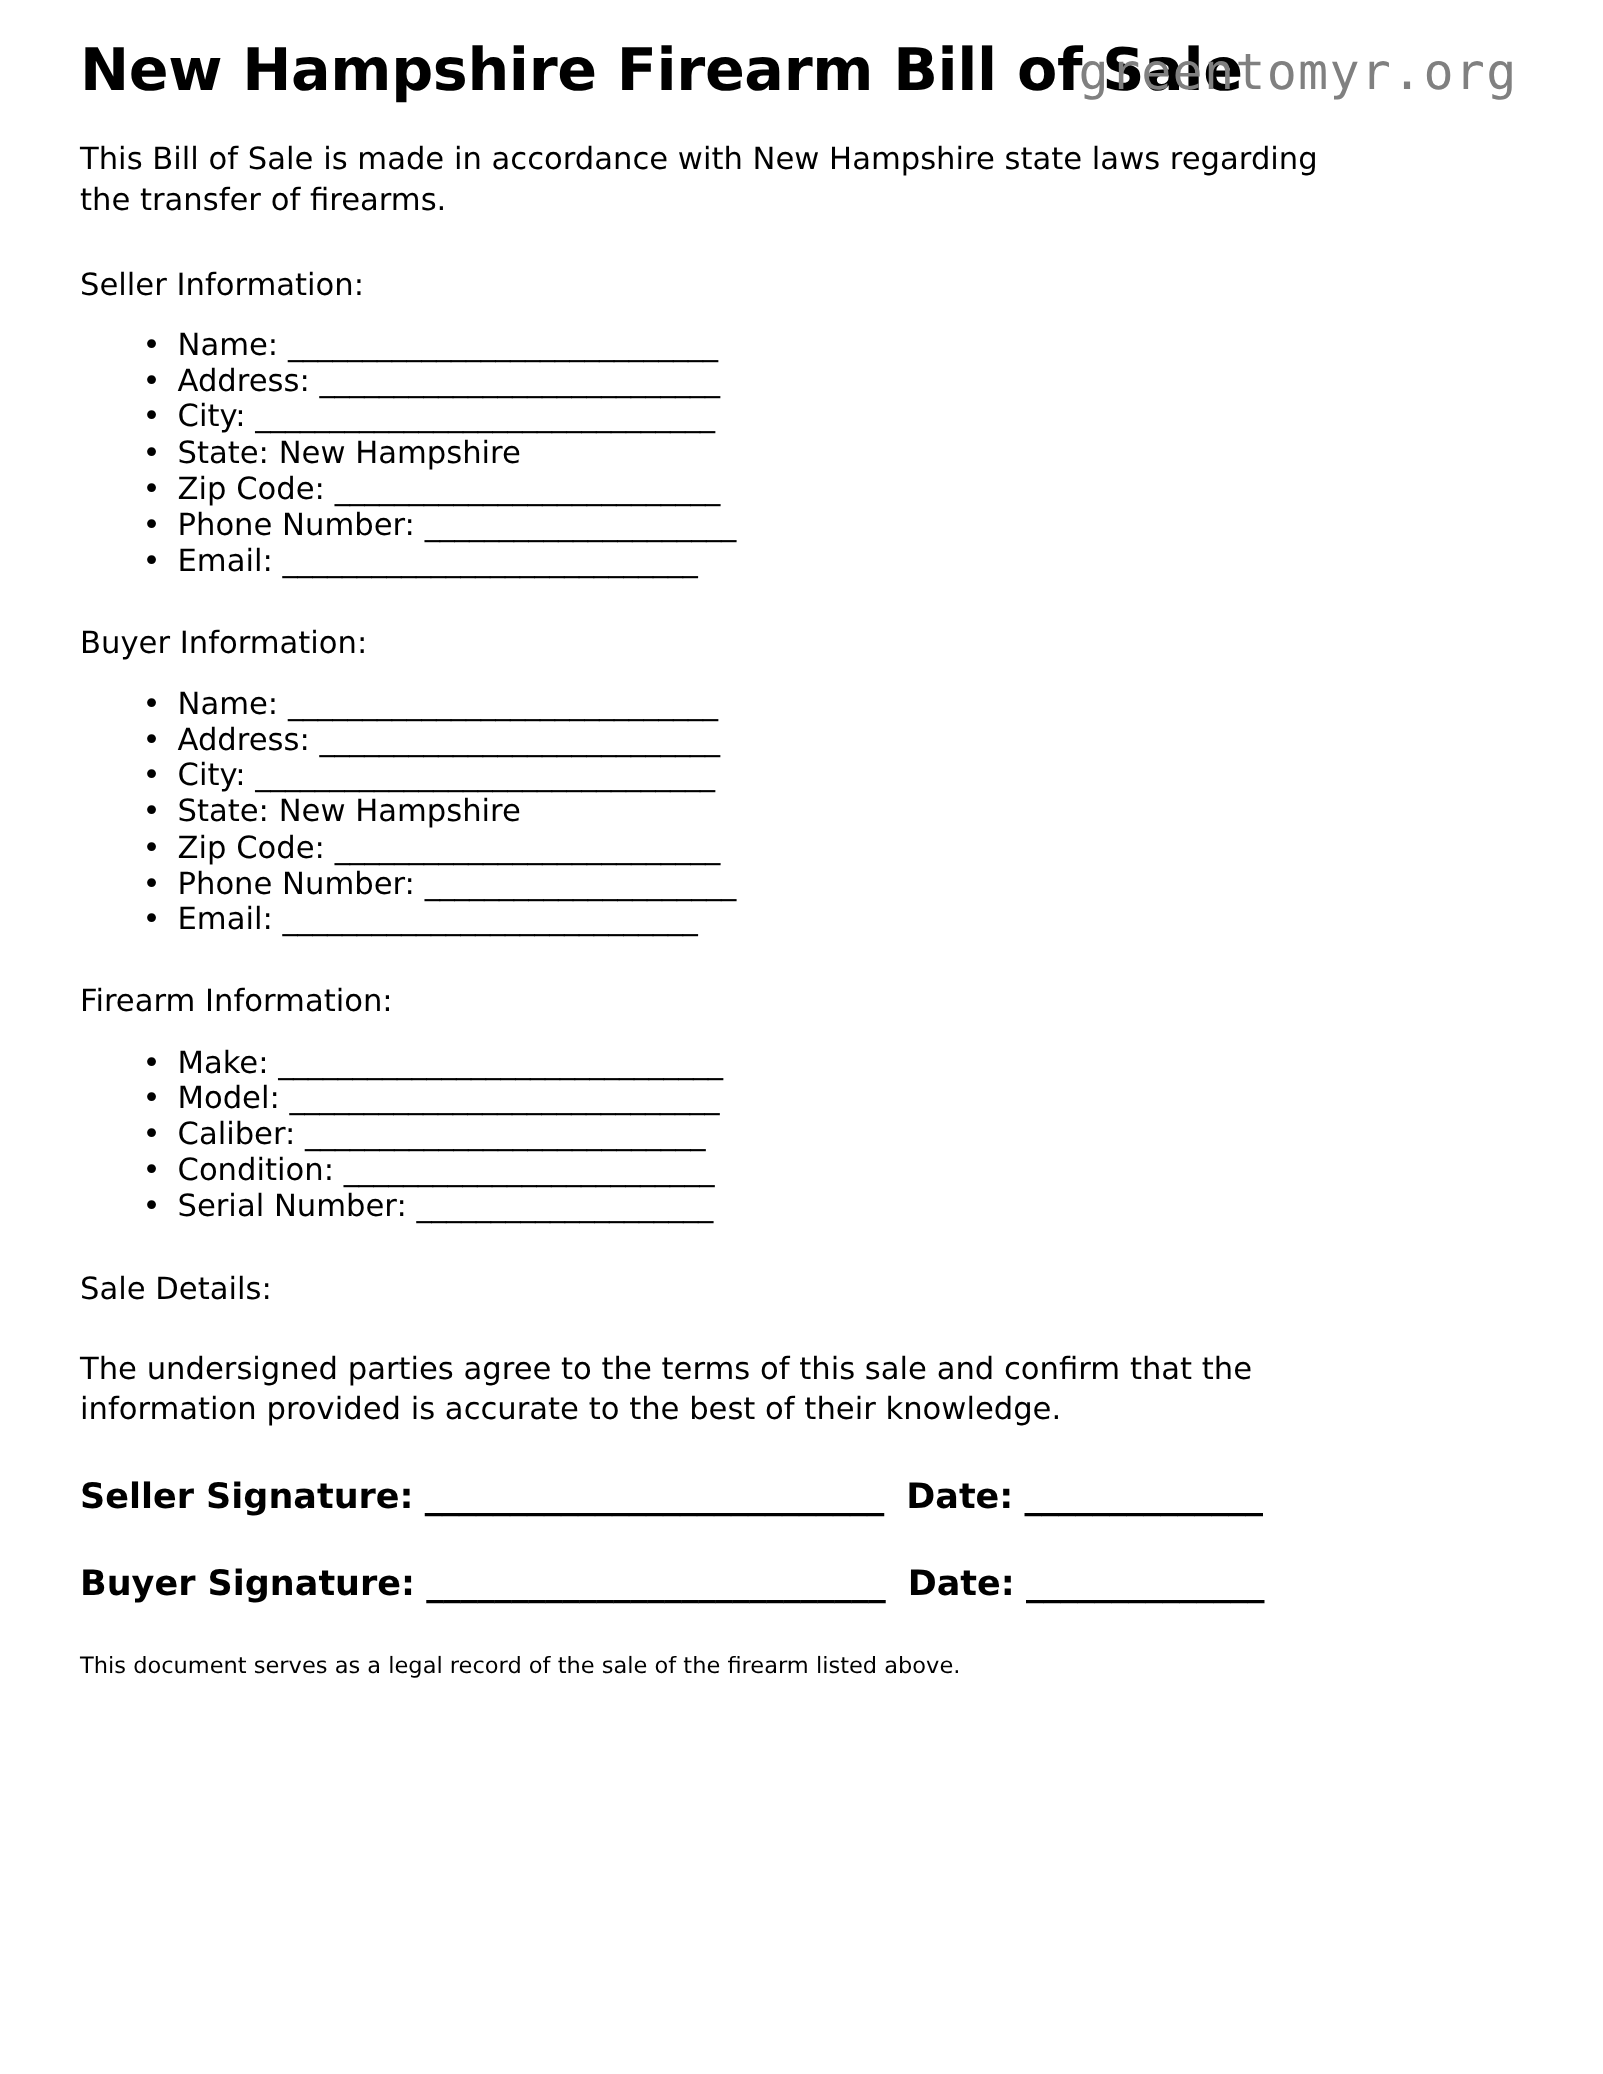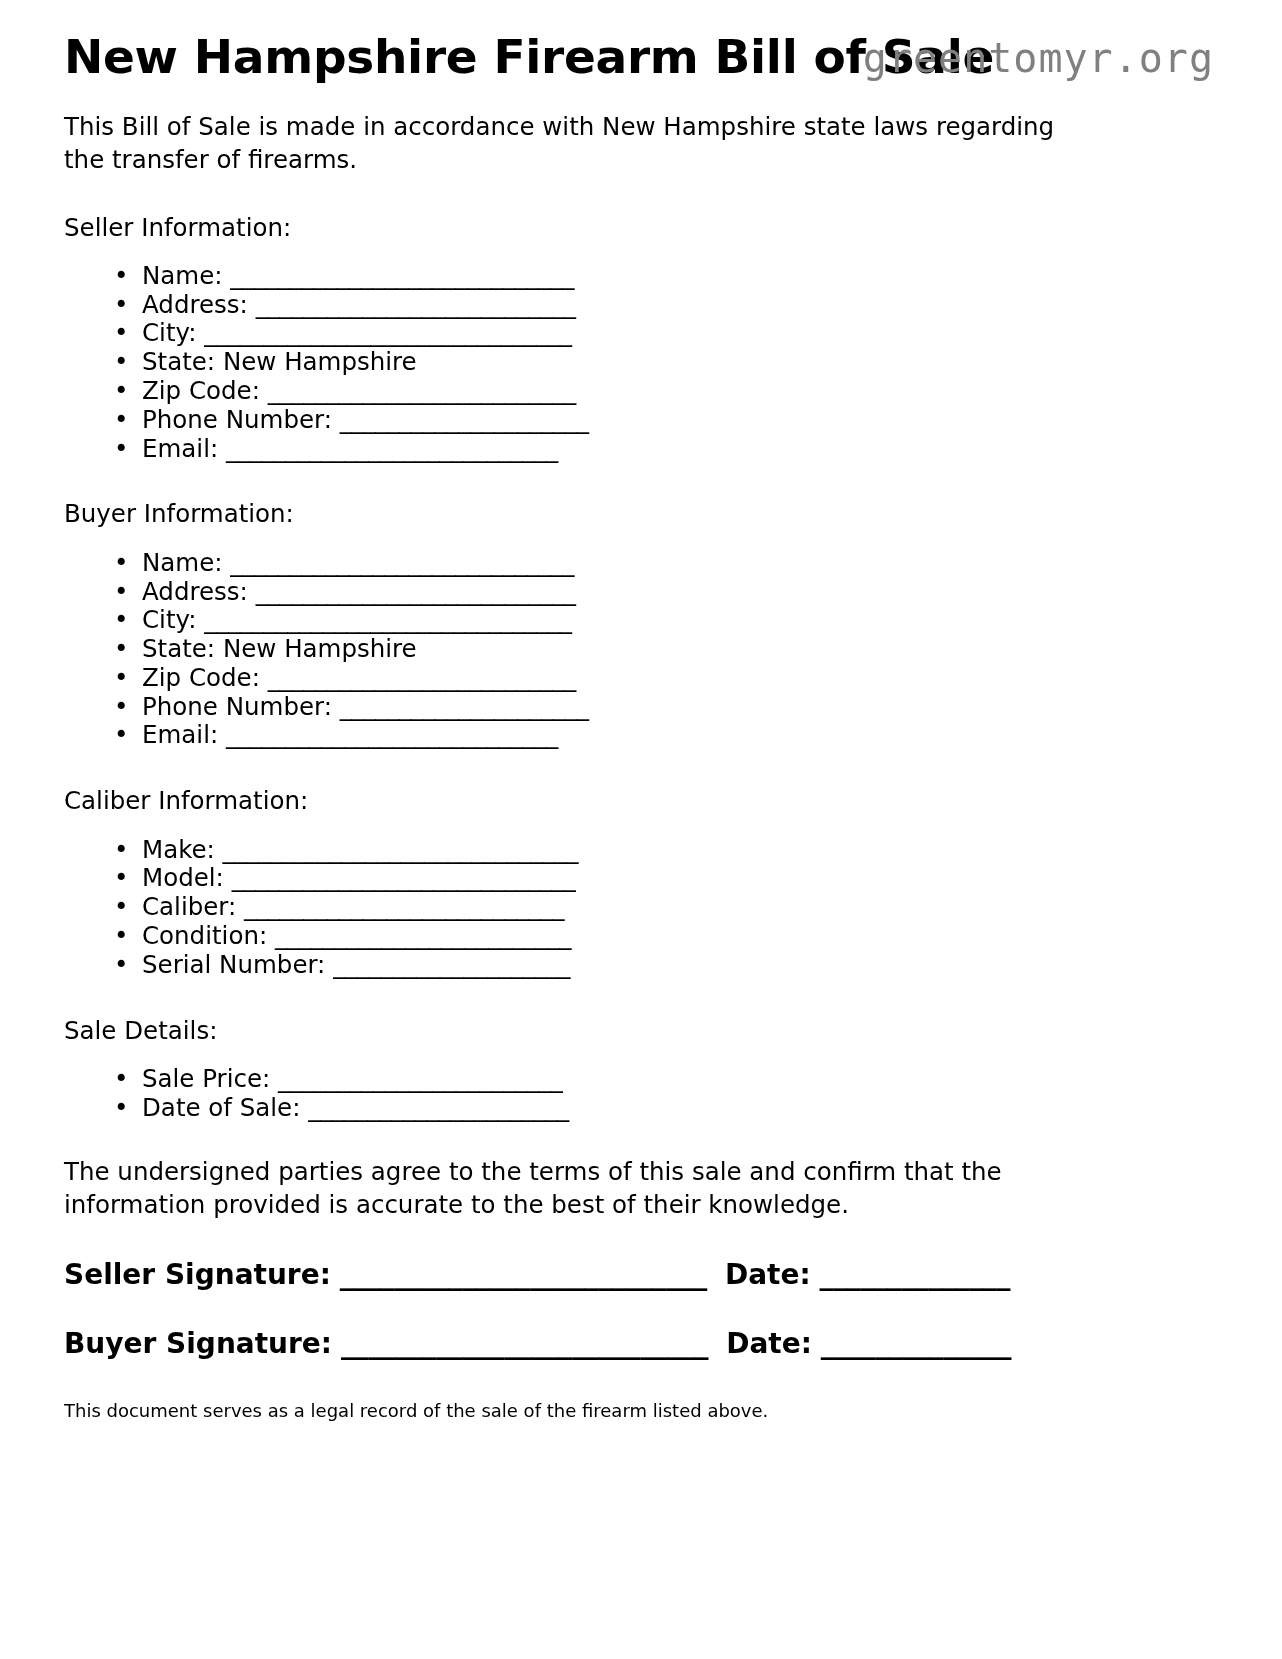--- a/index.html
+++ b/index.html
@@ -140,33 +140,29 @@
       <h2 class="section-heading">Buyer Information:</h2>
       <ul class="field-list">
         <li><span>Name:</span> <span class="blank">_____________________________</span></li>
         <li><span>Address:</span> <span class="blank">___________________________</span></li>
         <li><span>City:</span> <span class="blank">_______________________________</span></li>
         <li><span>State:</span> <span>New Hampshire</span></li>
         <li><span>Zip Code:</span> <span class="blank">__________________________</span></li>
         <li><span>Phone Number:</span> <span class="blank">_____________________</span></li>
         <li><span>Email:</span> <span class="blank">____________________________</span></li>
       </ul>
-      <h2 class="section-heading">Caliber Information:</h2>
+      <h2 class="section-heading">Firearm Information:</h2>
       <ul class="field-list">
         <li><span>Make:</span> <span class="blank">______________________________</span></li>
         <li><span>Model:</span> <span class="blank">_____________________________</span></li>
         <li><span>Caliber:</span> <span class="blank">___________________________</span></li>
         <li><span>Condition:</span> <span class="blank">_________________________</span></li>
         <li><span>Serial Number:</span> <span class="blank">____________________</span></li>
       </ul>
       <h2 class="section-heading">Sale Details:</h2>
-      <ul class="field-list">
-        <li><span>Sale Price:</span> <span class="blank">________________________</span></li>
-        <li><span>Date of Sale:</span> <span class="blank">______________________</span></li>
-      </ul>
     </div>
 
   <p class="agree-para">The undersigned parties agree to the terms of this sale and confirm that the information provided is accurate to the best of their knowledge.</p>
 
   <div id="signatures">
       <div class="sig-row"><span class="sig-label">Seller Signature:</span> <span class="sig-blank">___________________________</span><span class="sig-gap"></span><span class="sig-label">Date:</span> <span class="sig-blank">______________</span></div>
       <div class="sig-row"><span class="sig-label">Buyer Signature:</span> <span class="sig-blank">___________________________</span><span class="sig-gap"></span><span class="sig-label">Date:</span> <span class="sig-blank">______________</span></div>
     </div>
 
   <p class="closing-para">This document serves as a legal record of the sale of the firearm listed above.</p>

